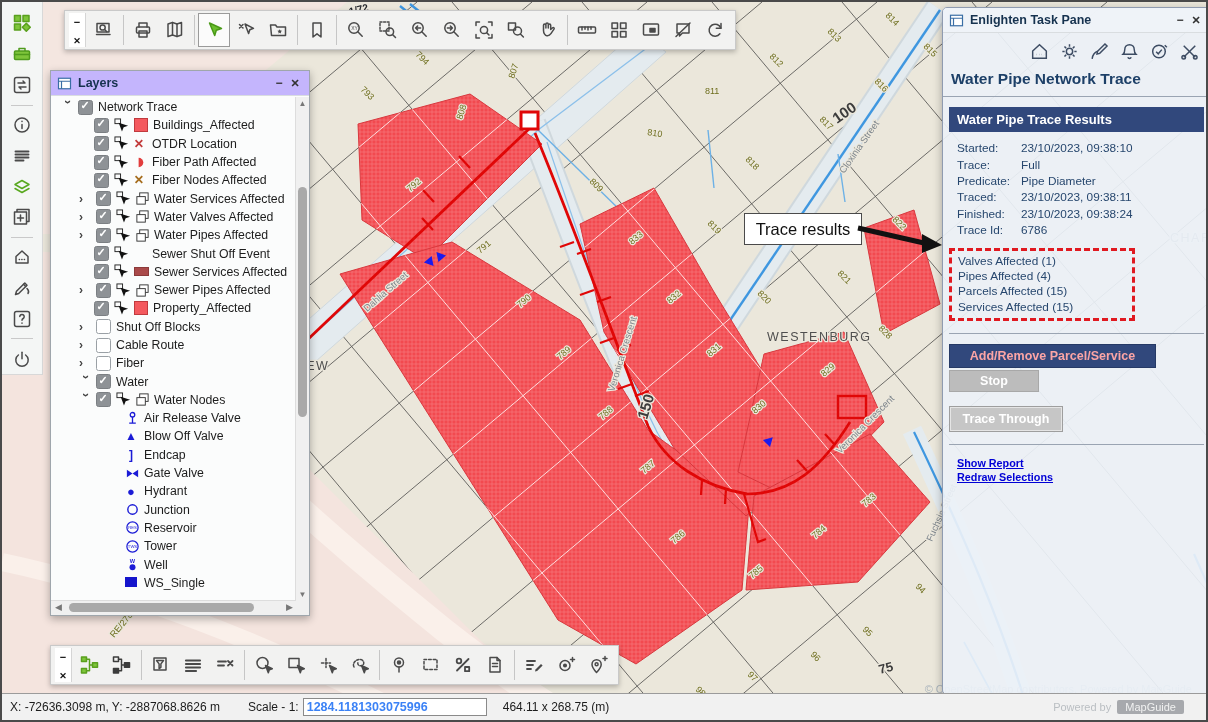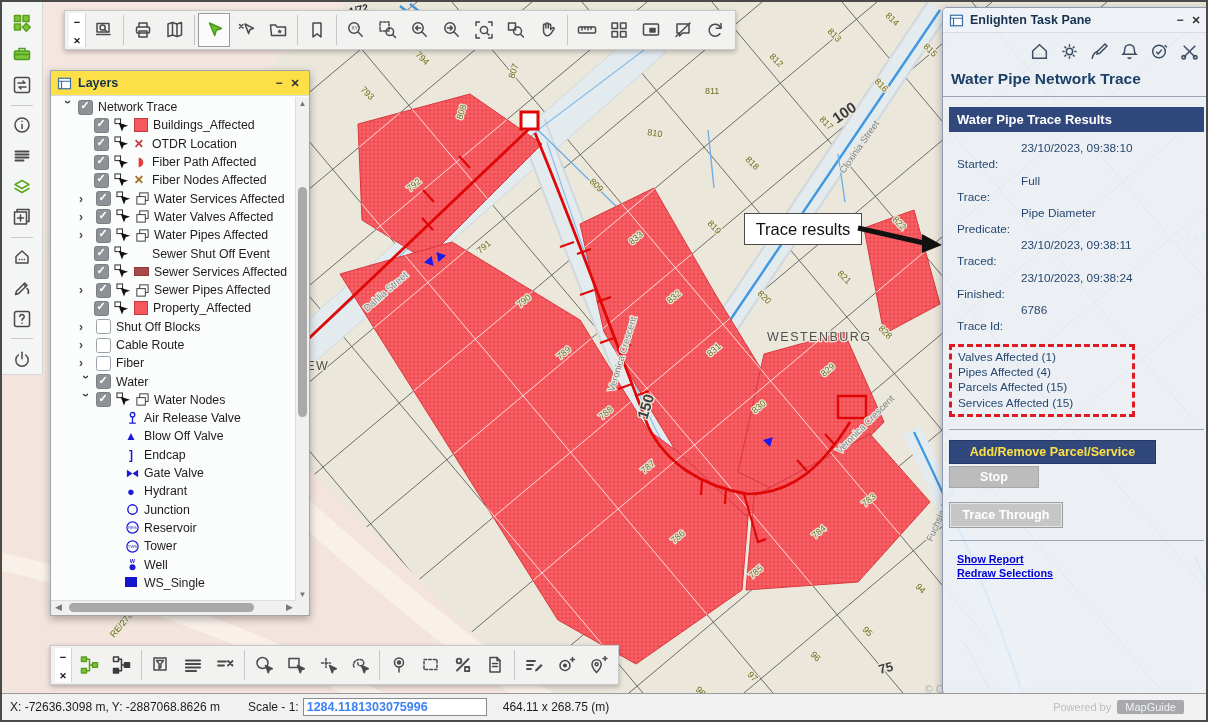--- a/index.html
+++ b/index.html
@@ -17,21 +17,21 @@
   .hmin::before{content:"\2212";font-size:11px;font-weight:bold;color:#111;line-height:9px;}
   .hcls::before{content:"\2715";font-size:9px;font-weight:bold;color:#111;line-height:10px;}
   
   #leftbar{position:absolute;left:0;top:0;width:40px;height:366px;background:#f4f6f5;border-right:1px solid #d8d8d8;
     border-bottom:1px solid #d8d8d8;display:flex;flex-direction:column;align-items:center;padding-top:6px;z-index:25;}
   .lbtn{width:32px;height:30px;display:flex;align-items:center;justify-content:center;margin:2px 0;}
   .lsep{width:22px;height:1px;background:#c9c9c9;margin:4px 0;}
   
   #layers{position:absolute;left:48px;top:68px;width:258px;height:544px;background:#fbfcfc;border:1px solid #9fa6ac;
     box-shadow:0 3px 8px rgba(0,0,0,.3);z-index:40;display:flex;flex-direction:column;}
-  .ptitle{height:24px;display:flex;align-items:center;padding:0 6px;background:#fde047;border-bottom:1px solid #d9dde0;}
+  .ptitle{height:24px;display:flex;align-items:center;padding:0 6px;background:#c4b5fd;border-bottom:1px solid #d9dde0;}
   .ptitle .cap{font-size:12.5px;font-weight:bold;color:#16324f;margin-left:6px;flex:1;}
   .wmin{width:16px;text-align:center;color:#333;font-weight:bold;font-size:12px;}
   .wmin::before{content:"\2212";}
   .wcls{width:16px;text-align:center;color:#333;font-weight:bold;font-size:11px;}
   .wcls::before{content:"\2715";}
   #tree{position:relative;flex:1;overflow:hidden;padding-top:2px;}
   .trow{display:flex;align-items:center;height:18.3px;font-size:12.3px;color:#1d1d1d;white-space:nowrap;}
   .lv0{padding-left:10px}.lv1{padding-left:28px}.lv2{padding-left:40px}.lv2b{padding-left:28px}.lv3{padding-left:72px}
   .exp{width:14px;font-size:12px;font-weight:bold;color:#444;display:inline-block;}
   .exp::before{content:"\203A";}
@@ -55,24 +55,24 @@
   
   #pane{position:absolute;left:940px;top:5px;width:267px;height:686px;background:rgba(236,241,247,.92);
     border:1px solid #8f9bb0;border-radius:5px;box-shadow:0 3px 10px rgba(0,0,0,.3);z-index:35;
     display:flex;flex-direction:column;overflow:hidden;}
   #pane .ptitle{background:rgba(240,244,249,.8);}
   .picons{display:flex;justify-content:flex-end;gap:9px;padding:8px 10px 4px 0;}
   .picons svg{width:21px;height:21px;stroke:#3d4c63;stroke-width:1.4;fill:none;}
   .pheading{font-size:15.5px;font-weight:bold;color:#1d4068;padding:4px 10px 8px 8px;border-bottom:1px solid #9aa4b2;}
   .sectbar{background:#31487c;color:#fff;font-weight:bold;font-size:13px;padding:5px 8px;margin:10px 6px 8px 6px;}
   .frow{display:flex;font-size:11.8px;color:#27476e;padding:1.2px 0 1.2px 14px;}
-  .flabel{width:64px;flex:none;margin-top:16px;}
+  .flabel{width:64px;flex:none;}
   .resultsbox{border:3px dashed #e01920;margin:10px 0 0 6px;width:168px;padding:3px 6px;font-size:11.8px;color:#27476e;line-height:1.28;}
   .pdiv{height:1px;background:#9aa4b2;margin:12px 6px 0 6px;}
-  .btn-navy{background:#31487c;color:#fde047;font-weight:bold;font-size:12.5px;border:1px solid #263a66;
+  .btn-navy{background:#31487c;color:#fca5a5;font-weight:bold;font-size:12.5px;border:1px solid #263a66;
     width:205px;margin:10px 0 0 6px;padding:4px 0;text-align:center;}
   .btn-gray{background:#bcbcbc;color:#fff;font-weight:bold;font-size:12.5px;border:1px solid #a8a8a8;
     width:88px;margin:2px 0 0 6px;padding:3px 0;text-align:center;}
   .btn-gray2{background:#c6c6c6;color:#fff;font-weight:bold;font-size:12.5px;border:1px solid #9e9e9e;
     width:112px;margin:14px 0 0 6px;padding:5px 0;text-align:center;box-shadow:inset 0 0 0 1px #e5e5e5;}
   .plink{display:block;color:#0000d6;font-size:10.8px;font-weight:bold;text-decoration:underline;margin:2px 0 0 14px;}
   .linkwrap{margin-top:10px;}
   
   #callout{position:absolute;left:742px;top:211px;width:116px;height:30px;background:#fff;border:1.5px solid #4a4a4a;
     z-index:60;display:flex;align-items:center;justify-content:center;font-size:16.5px;color:#101010;}

